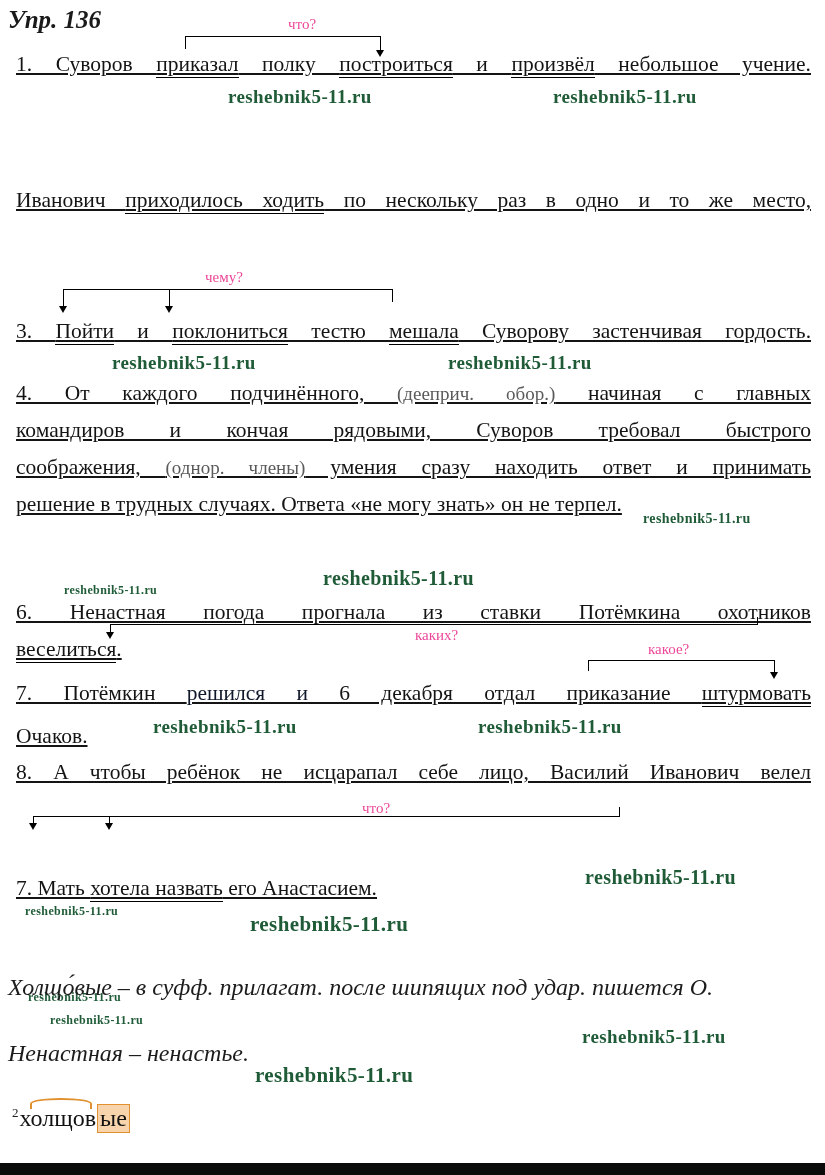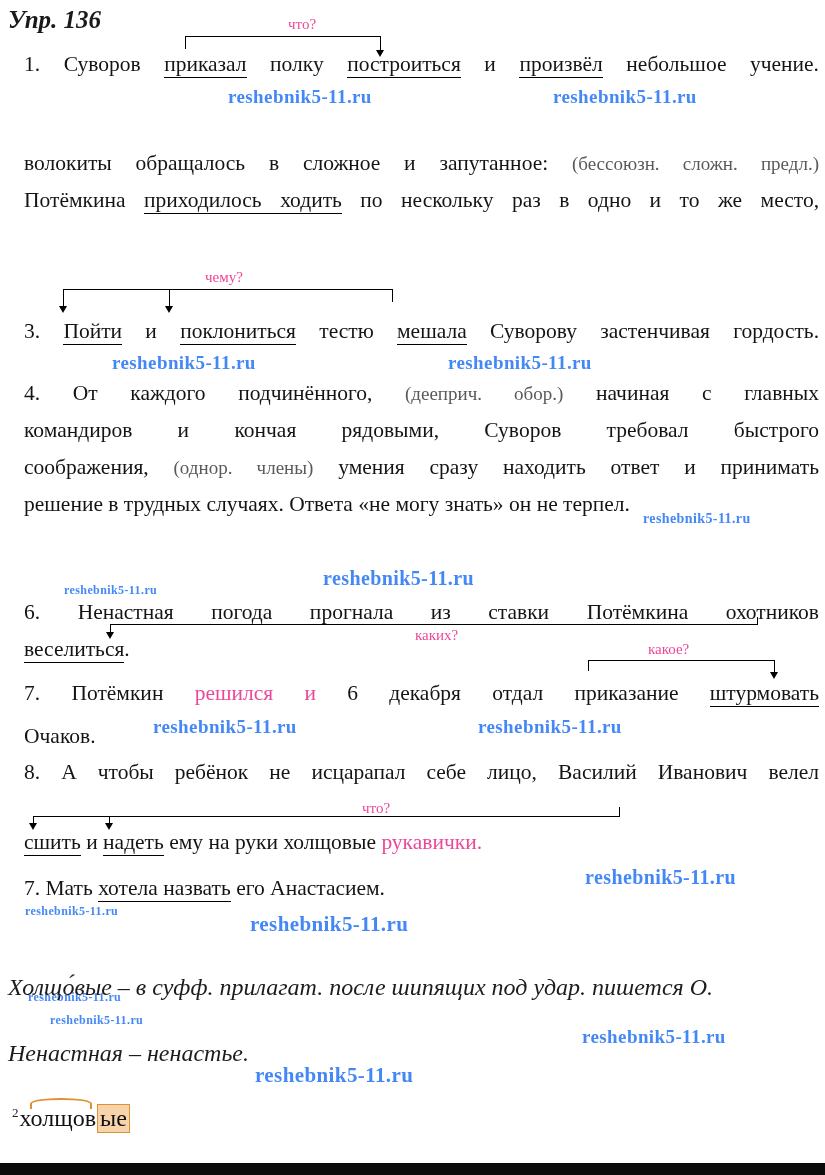--- a/index.html
+++ b/index.html
@@ -2,27 +2,27 @@
 <html><head>
 <meta charset="utf-8">
 <style>
   html,body{margin:0;padding:0;background:#fff;}
   #page{
     position:relative; width:825px; height:1175px; margin:0 auto;
     background:#ffffff; overflow:hidden;
     font-family:"Liberation Serif","DejaVu Serif",serif; color:#111;
   }
   .title{position:absolute; left:8px; top:6px; font-style:italic; font-weight:bold; font-size:25px; color:#1a1a1a;text-align:right;}
-  .line{position:absolute; left:24px; width:795px; font-size:21.5px; line-height:29px; color:#141414;}
+  .line{position:absolute; left:16px; width:795px; font-size:21.5px; line-height:29px; color:#141414;text-decoration:underline;}
   .just{text-align:justify; text-align-last:justify;}
   .u{border-bottom:1.7px solid #000; padding-bottom:0.5px;}
   .wavy{text-decoration:underline; text-decoration-style:wavy; text-decoration-thickness:1px; text-underline-offset:4px;}
   .note{color:#5a5a5a; font-size:19px;}
-  .faded{color:#ec4899;}
-  .wm{position:absolute; color:#3b82f6; font-weight:bold; letter-spacing:0.4px; white-space:nowrap; opacity:0.95;}
+  .faded{color:#0f172a;}
+  .wm{position:absolute; color:#14532d; font-weight:bold; letter-spacing:0.4px; white-space:nowrap; opacity:0.95;}
   .qlabel{position:absolute; font-size:15px; color:#ec4899;}
   .arr{position:absolute; border-top:1.5px solid #000; height:0;}
   .vt{position:absolute; top:0; width:0; border-left:1.5px solid #000;}
   .vt-up{position:absolute; width:0; border-left:1.5px solid #000;}
   .ah{position:absolute; width:0; height:0; border-left:4.5px solid transparent; border-right:4.5px solid transparent; border-top:7px solid #000;}
   .note-line{position:absolute; left:8px; width:800px; font-style:italic; font-size:24px; color:#1c1c1c;}
   .bottom-word{position:absolute; font-size:24px; color:#111;}
   .idx{font-size:13px; vertical-align:super; margin-right:1px; color:#222;}
   .ending-box{display:inline-block; border:1.6px solid #e0902e; background:rgba(238,160,70,0.45); padding:0 2px; margin-left:1px;}
   .root-arc{position:absolute; height:9px; border:2px solid #e0902e; border-bottom:none; border-radius:50% 50% 0 0;}
@@ -40,22 +40,21 @@
     <div class="vt" style="left:0; height:12px;"></div>
     <div class="vt" style="right:0; height:13px;"></div>
     <div class="ah" style="right:-3px; top:13px;"></div>
   </div>
 
   <div class="line just" style="top:50px;"><span>1. Суворов </span><span class="u">приказал</span><span> полку </span><span class="u">построиться</span><span> и </span><span class="u">произвёл</span><span> небольшое учение.</span></div>
 
   <span class="wm" style="left:228px; top:86px; font-size:19px;">reshebnik5-11.ru</span>
   <span class="wm" style="left:553px; top:86px; font-size:19px;">reshebnik5-11.ru</span>
 
-  <div class="line just" style="top:149px;"><span>волокиты обращалось в сложное и запутанное: </span><span class="note">(бессоюзн. сложн. предл.)</span></div>
-  <div class="line just" style="top:186px;"><span>Потёмкина </span><span class="u">приходилось ходить</span><span> по нескольку раз в одно и то же место,</span></div>
+  <div class="line just" style="top:186px;"><span>Иванович </span><span class="u">приходилось ходить</span><span> по нескольку раз в одно и то же место,</span></div>
 
   <div class="qlabel" style="left:205px; top:269px;">чему?</div>
   <div class="arr" style="left:63px; top:289px; width:330px;">
     <div class="vt" style="left:0; height:16px;"></div>
     <div class="ah" style="left:-4px; top:16px;"></div>
     <div class="vt" style="left:106px; height:16px;"></div>
     <div class="ah" style="left:102px; top:16px;"></div>
     <div class="vt" style="right:0; height:12px;"></div>
   </div>
 
@@ -98,21 +97,20 @@
 
   <div class="line just" style="top:758px;"><span>8. А чтобы ребёнок не исцарапал себе лицо, Василий Иванович велел</span></div>
   <div class="qlabel" style="left:362px; top:800px;">что?</div>
   <div class="arr" style="left:33px; top:816px; width:587px;">
     <div class="vt" style="left:0; height:6px;"></div>
     <div class="ah" style="left:-4px; top:6px;"></div>
     <div class="vt" style="left:76px; height:6px;"></div>
     <div class="ah" style="left:72px; top:6px;"></div>
     <div class="vt-up" style="right:0; top:-10px; height:10px;"></div>
   </div>
-  <div class="line" style="top:828px;"><span class="u">сшить</span><span> и </span><span class="u">надеть</span><span> ему на руки холщовые </span><span class="faded">рукавички.</span></div>
 
   <div class="line" style="top:874px;"><span>7. Мать </span><span class="u">хотела назвать</span><span> его Анастасием.</span></div>
 
   <span class="wm" style="left:585px; top:866px; font-size:20px;">reshebnik5-11.ru</span>
   <span class="wm" style="left:25px; top:904px; font-size:12px;">reshebnik5-11.ru</span>
   <span class="wm" style="left:250px; top:912px; font-size:21px;">reshebnik5-11.ru</span>
 
   <span class="wm" style="left:28px; top:990px; font-size:12px;">reshebnik5-11.ru</span>
   <span class="wm" style="left:50px; top:1013px; font-size:12px;">reshebnik5-11.ru</span>
   <div class="note-line" style="top:974px;">Холщо́вые – в суфф. прилагат. после шипящих под удар. пишется О.</div>

